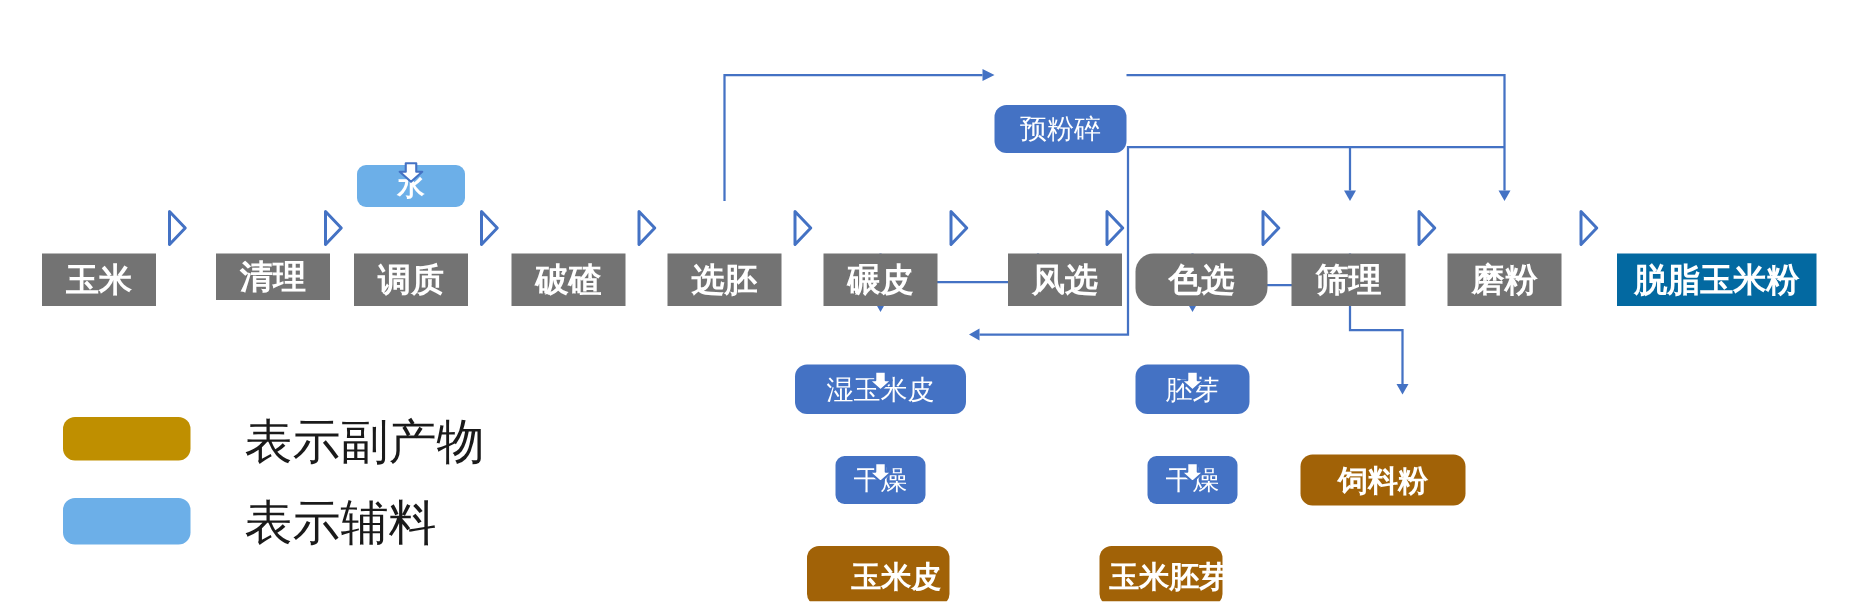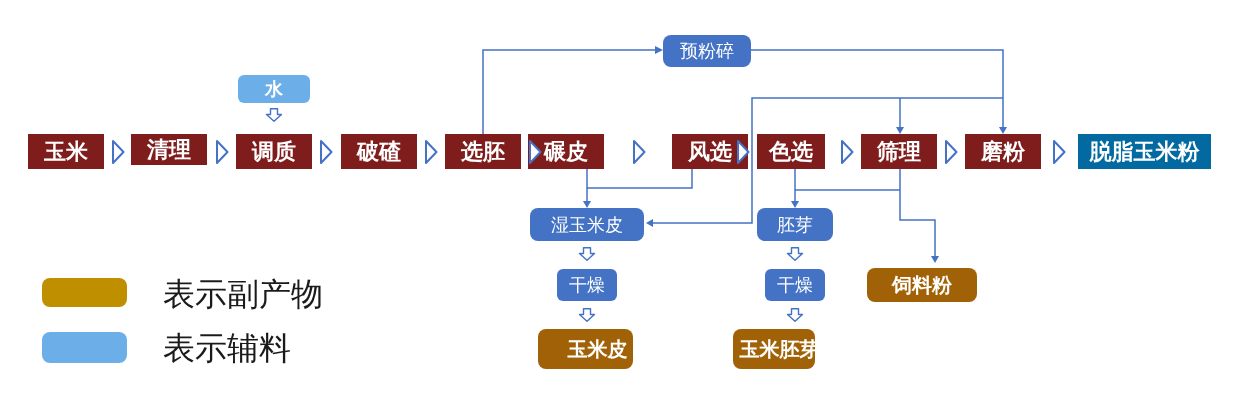--- a/index.html
+++ b/index.html
@@ -2,23 +2,23 @@
 <html><head>
 <meta charset="utf-8">
 <style>
   html,body{margin:0;padding:0;background:#ffffff;}
   #canvas{
     position:relative;width:1236px;height:401px;background:#ffffff;overflow:hidden;
     font-family:"Liberation Sans","DejaVu Sans",sans-serif;
   }
   .node{
     position:absolute;display:flex;align-items:center;justify-content:center;
-    color:#ffffff;box-sizing:border-box;white-space:nowrap;
+    color:#ffffff;box-sizing:border-box;white-space:nowrap;margin-top:35px;
   }
-  .proc{background:#7f1d1d;font-weight:bold;font-size:22px;}
+  .proc{background:#737373;font-weight:bold;font-size:22px;}
   .product{background:#0369a1;font-weight:bold;font-size:22px;}
   .rnd{background:#4472C4;border-radius:8px;font-size:18px;font-weight:normal;}
   .aux{background:#6CAFE8;border-radius:6px;font-size:18px;font-weight:bold;}
   .gold{background:#a16207;border-radius:8px;font-size:20px;font-weight:bold;}
   .legend-swatch{position:absolute;border-radius:8px;}
   .legend-label{
     position:absolute;color:#1a1a1a;font-size:32px;line-height:28px;font-weight:normal;
   }
   svg.overlay{position:absolute;left:0;top:0;pointer-events:none;}
   .lines{stroke:#4472C4;stroke-width:1.5;fill:none;}
@@ -52,27 +52,27 @@
     <polyline class="lines" points="795,169 795,201"></polyline>
     <polygon class="ah" points="791,201 799,201 795,208"></polygon>
 
     <polyline class="lines" points="900,190 795,190"></polyline>
 
     <polyline class="lines" points="900,169 900,220 935,220 935,256"></polyline>
     <polygon class="ah" points="931,256 939,256 935,263"></polygon>
   </svg>
 
   <div class="node proc" style="left:28px;top:134px;width:76px;height:35px;">玉米</div>
-  <div class="node proc" style="left:131px;top:134px;width:76px;height:31px;text-align:center;">清理</div>
+  <div class="node proc" style="left:144px;top:134px;width:76px;height:31px;text-align:center;">清理</div>
   <div class="node proc" style="left:236px;top:134px;width:76px;height:35px;">调质</div>
   <div class="node proc" style="left:341px;top:134px;width:76px;height:35px;">破碴</div>
   <div class="node proc" style="left:445px;top:134px;width:76px;height:35px;">选胚</div>
-  <div class="node proc" style="left:528px;top:134px;width:76px;height:35px;">碾皮</div>
+  <div class="node proc" style="left:549px;top:134px;width:76px;height:35px;">碾皮</div>
   <div class="node proc" style="left:672px;top:134px;width:76px;height:35px;">风选</div>
-  <div class="node proc" style="left:757px;top:134px;width:68px;height:35px;">色选</div>
+  <div class="node proc" style="left:757px;top:134px;width:88px;height:35px;border-radius:12px;">色选</div>
   <div class="node proc" style="left:861px;top:134px;width:76px;height:35px;">筛理</div>
   <div class="node proc" style="left:965px;top:134px;width:76px;height:35px;">磨粉</div>
   <div class="node product" style="left:1078px;top:134px;width:133px;height:35px;">脱脂玉米粉</div>
 
   <svg class="chev" style="left:111px;top:139px;" width="15" height="26" viewBox="0 0 15 26">
       <path d="M2 2 L12.5 13 L2 24 Z" fill="#ffffff" stroke="#4472C4" stroke-width="2" stroke-linejoin="round"></path>
     </svg>
   <svg class="chev" style="left:215px;top:139px;" width="15" height="26" viewBox="0 0 15 26">
       <path d="M2 2 L12.5 13 L2 24 Z" fill="#ffffff" stroke="#4472C4" stroke-width="2" stroke-linejoin="round"></path>
     </svg>

